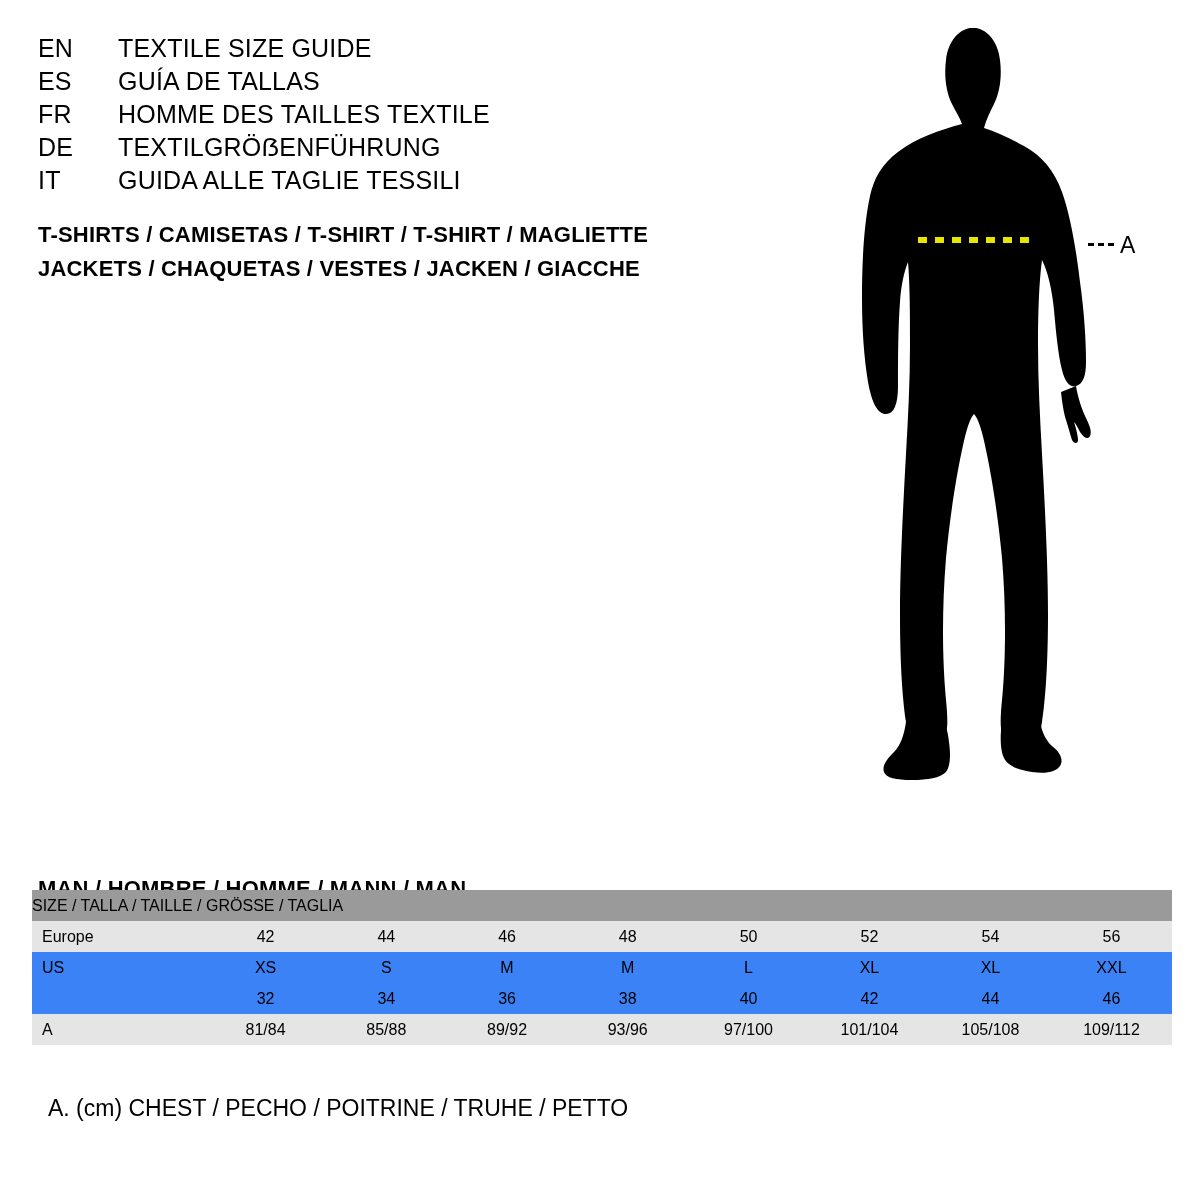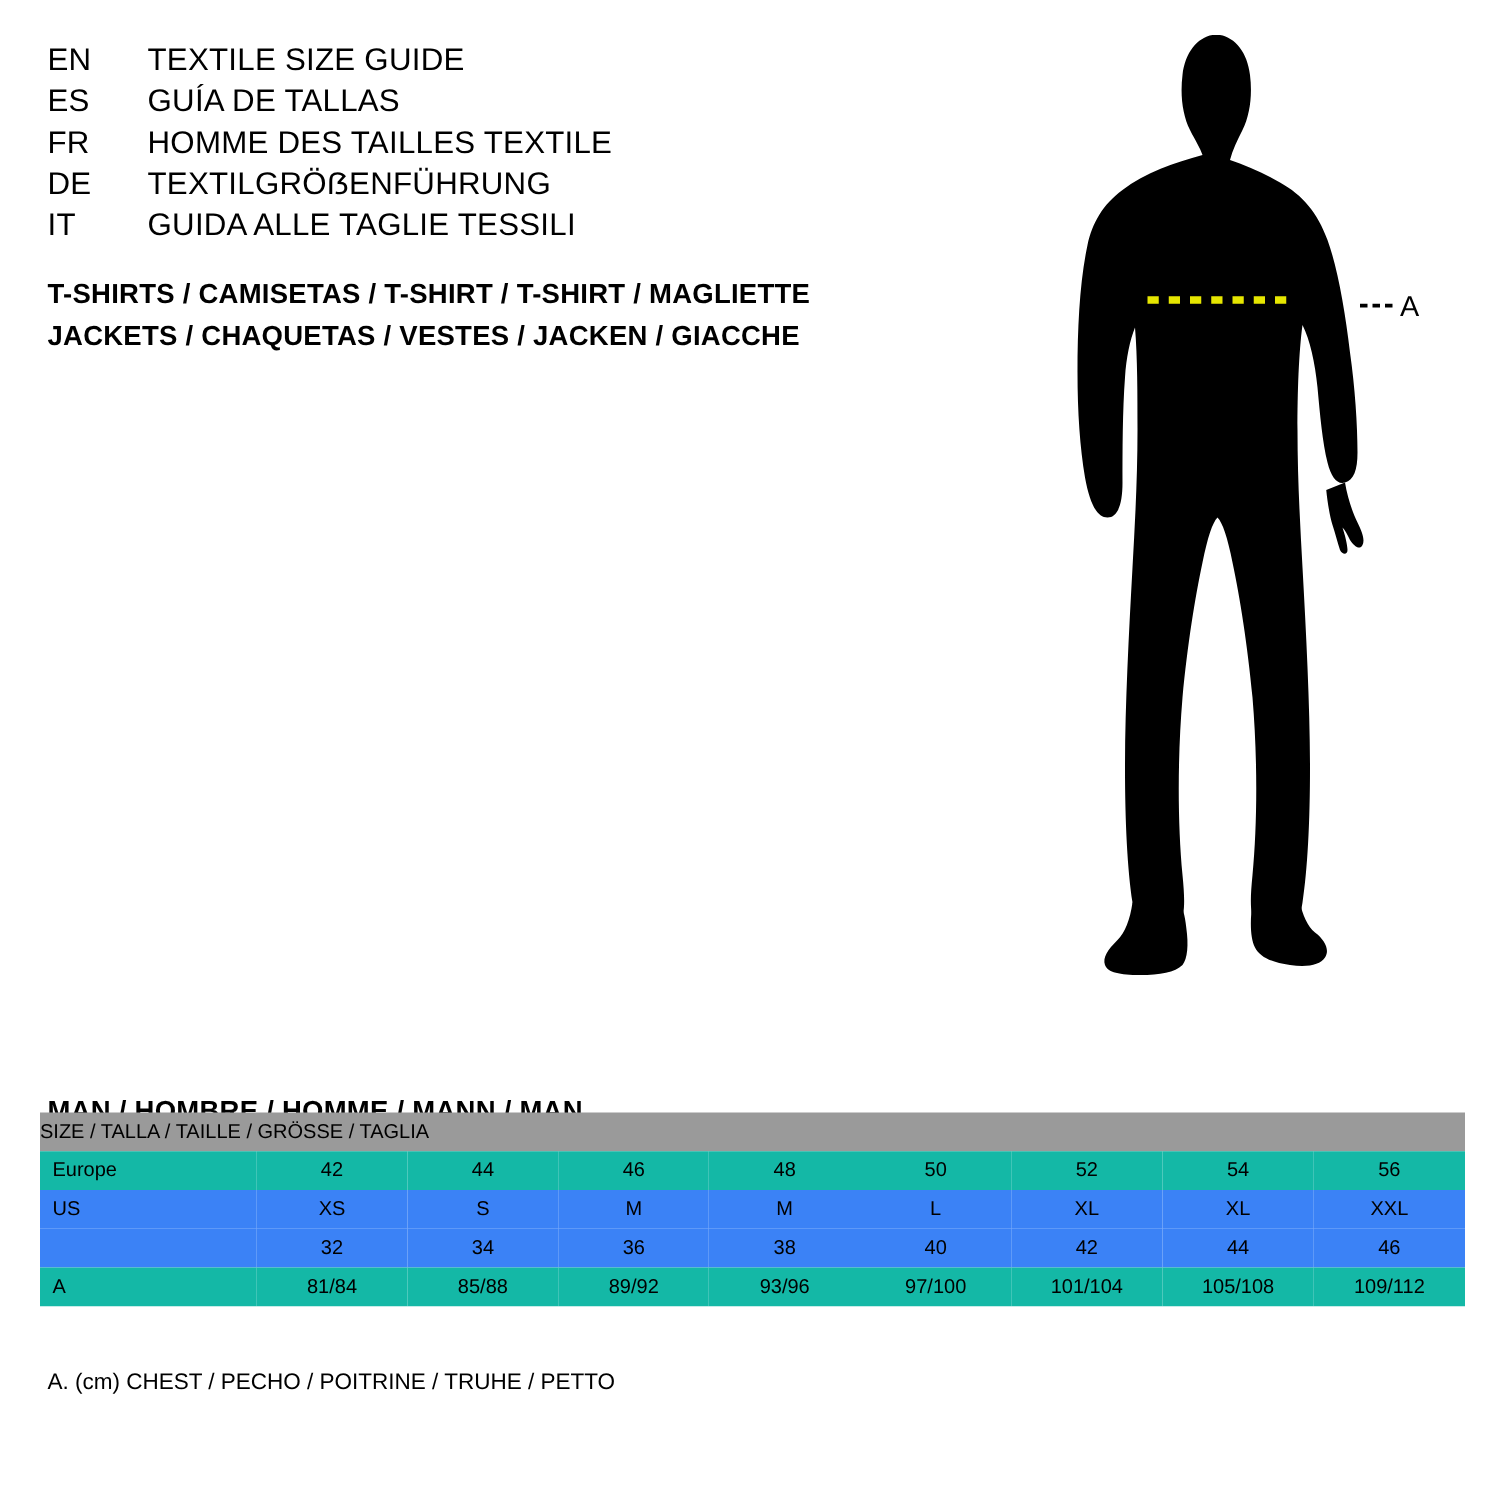--- a/index.html
+++ b/index.html
@@ -101,36 +101,36 @@
     vertical-align: middle;
   }
   .row-head td {
     background: #9a9a9a;
     color: #000;
     font-weight: normal;
     padding-left: 10px;
     height: 33px;
   }
   .row-light td { background: #3b82f6; }
-  .row-white td { background: #14b8a6; }
+  .row-white td { background: #e5e5e5; }
   .lbl {
     width: 165px;
     padding-left: 10px !important;
     text-align: left;
   }
   .val {
     text-align: center;
     width: 122px;
   }
 
   .footnote {
     position: absolute;
-    left: 38px;
+    left: 48px;
     top: 1095px;
-    font-size: 18px;
+    font-size: 23px;
   }
 </style>
 </head>
 <body>
 
 <div class="page">
 
   <div class="lang-block">
     <div class="lang-row">
       <div class="lang-code">EN</div>

